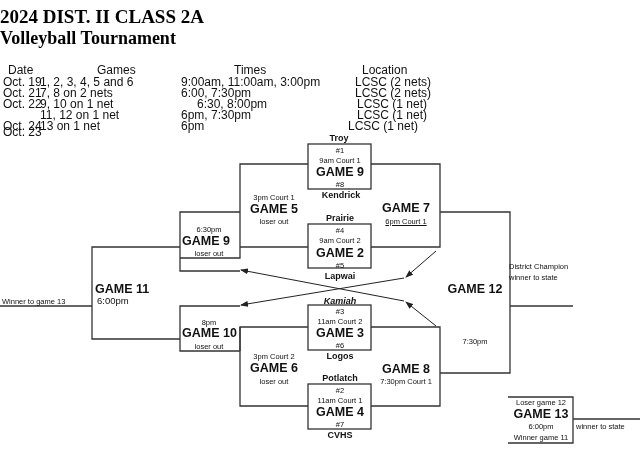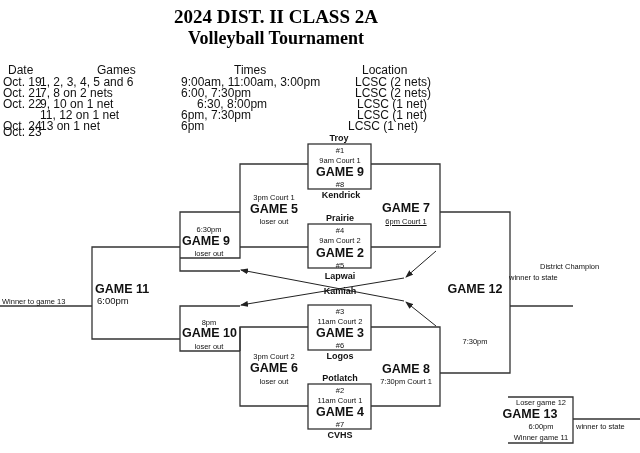--- a/index.html
+++ b/index.html
@@ -1,17 +1,17 @@
 <!DOCTYPE html>
 <html><head>
 <meta charset="utf-8">
 <style>
   html, body { margin:0; padding:0; background:#ffffff; }
   body { width:640px; height:453px; position:relative; overflow:hidden; font-family:"Liberation Sans", sans-serif; color:#111; }
-  .title { position:absolute; left:0; width:552px; text-align:center; font-family:"Liberation Serif", serif; font-weight:bold; color:#000; }
+  .title { position:absolute; left:0; width:552px; text-align:left; font-family:"Liberation Serif", serif; font-weight:bold; color:#000; }
   .t1 { top:6px; font-size:19px; }
   .t2 { top:28px; font-size:18px; }
   .sched { position:absolute; font-size:12px; font-weight:normal; white-space:nowrap; }
   .abs { position:absolute; white-space:nowrap; }
   svg.lines { position:absolute; left:0; top:0; }
   .gl { font-weight:bold; font-size:12.5px; }
   .small { font-size:7.5px; }
   .team { font-weight:bold; font-size:9px; }
   .center { text-align:center; transform:translateX(-50%); }
 </style>
@@ -120,21 +120,21 @@
 <div>
   <div class="abs team center" style="left:340px;top:213px;">Prairie</div>
   <div class="abs small center" style="left:340px;top:226px;">#4</div>
   <div class="abs small center" style="left:340px;top:236px;">9am Court 2</div>
   <div class="abs gl center" style="left:340px;top:246px;">GAME 2</div>
   <div class="abs small center" style="left:340px;top:261px;">#5</div>
   <div class="abs team center" style="left:340px;top:271px;">Lapwai</div>
 </div>
 
 <div>
-  <div class="abs team center" style="left:340px;top:286px;">Kamiah</div>
+  <div class="abs team center" style="left:340px;top:296px;font-style:italic;">Kamiah</div>
   <div class="abs small center" style="left:340px;top:307px;">#3</div>
   <div class="abs small center" style="left:340px;top:317px;">11am Court 2</div>
   <div class="abs gl center" style="left:340px;top:326px;">GAME 3</div>
   <div class="abs small center" style="left:340px;top:341px;">#6</div>
   <div class="abs team center" style="left:340px;top:351px;">Logos</div>
 </div>
 
 <div>
   <div class="abs team center" style="left:340px;top:373px;">Potlatch</div>
   <div class="abs small center" style="left:340px;top:386px;">#2</div>
@@ -180,23 +180,23 @@
 
 <div>
   <div class="abs gl" style="left:95px;top:282px;">GAME 11</div>
   <div class="abs" style="left:97px;top:295px;font-size:9.5px;">6:00pm</div>
   <div class="abs small" style="left:2px;top:297px;">Winner to game 13</div>
 </div>
 
 <div>
   <div class="abs gl center" style="left:475px;top:282px;">GAME 12</div>
   <div class="abs small center" style="left:475px;top:297px;margin-top:40px;">7:30pm</div>
-  <div class="abs small" style="left:509px;top:262px;padding-left:31px;">District Champion</div>
+  <div class="abs small" style="left:509px;top:262px;">District Champion</div>
   <div class="abs small" style="left:509px;top:273px;">winner to state</div>
 </div>
 
 <div>
   <div class="abs small center" style="left:541px;top:398px;">Loser game 12</div>
-  <div class="abs gl center" style="left:530px;top:407px;text-align:right;">GAME 13</div>
+  <div class="abs gl center" style="left:541px;top:407px;text-align:right;">GAME 13</div>
   <div class="abs small center" style="left:541px;top:422px;">6:00pm</div>
   <div class="abs small center" style="left:541px;top:433px;">Winner game 11</div>
   <div class="abs small" style="left:576px;top:422px;">winner to state</div>
 </div>
 
 </body></html>

